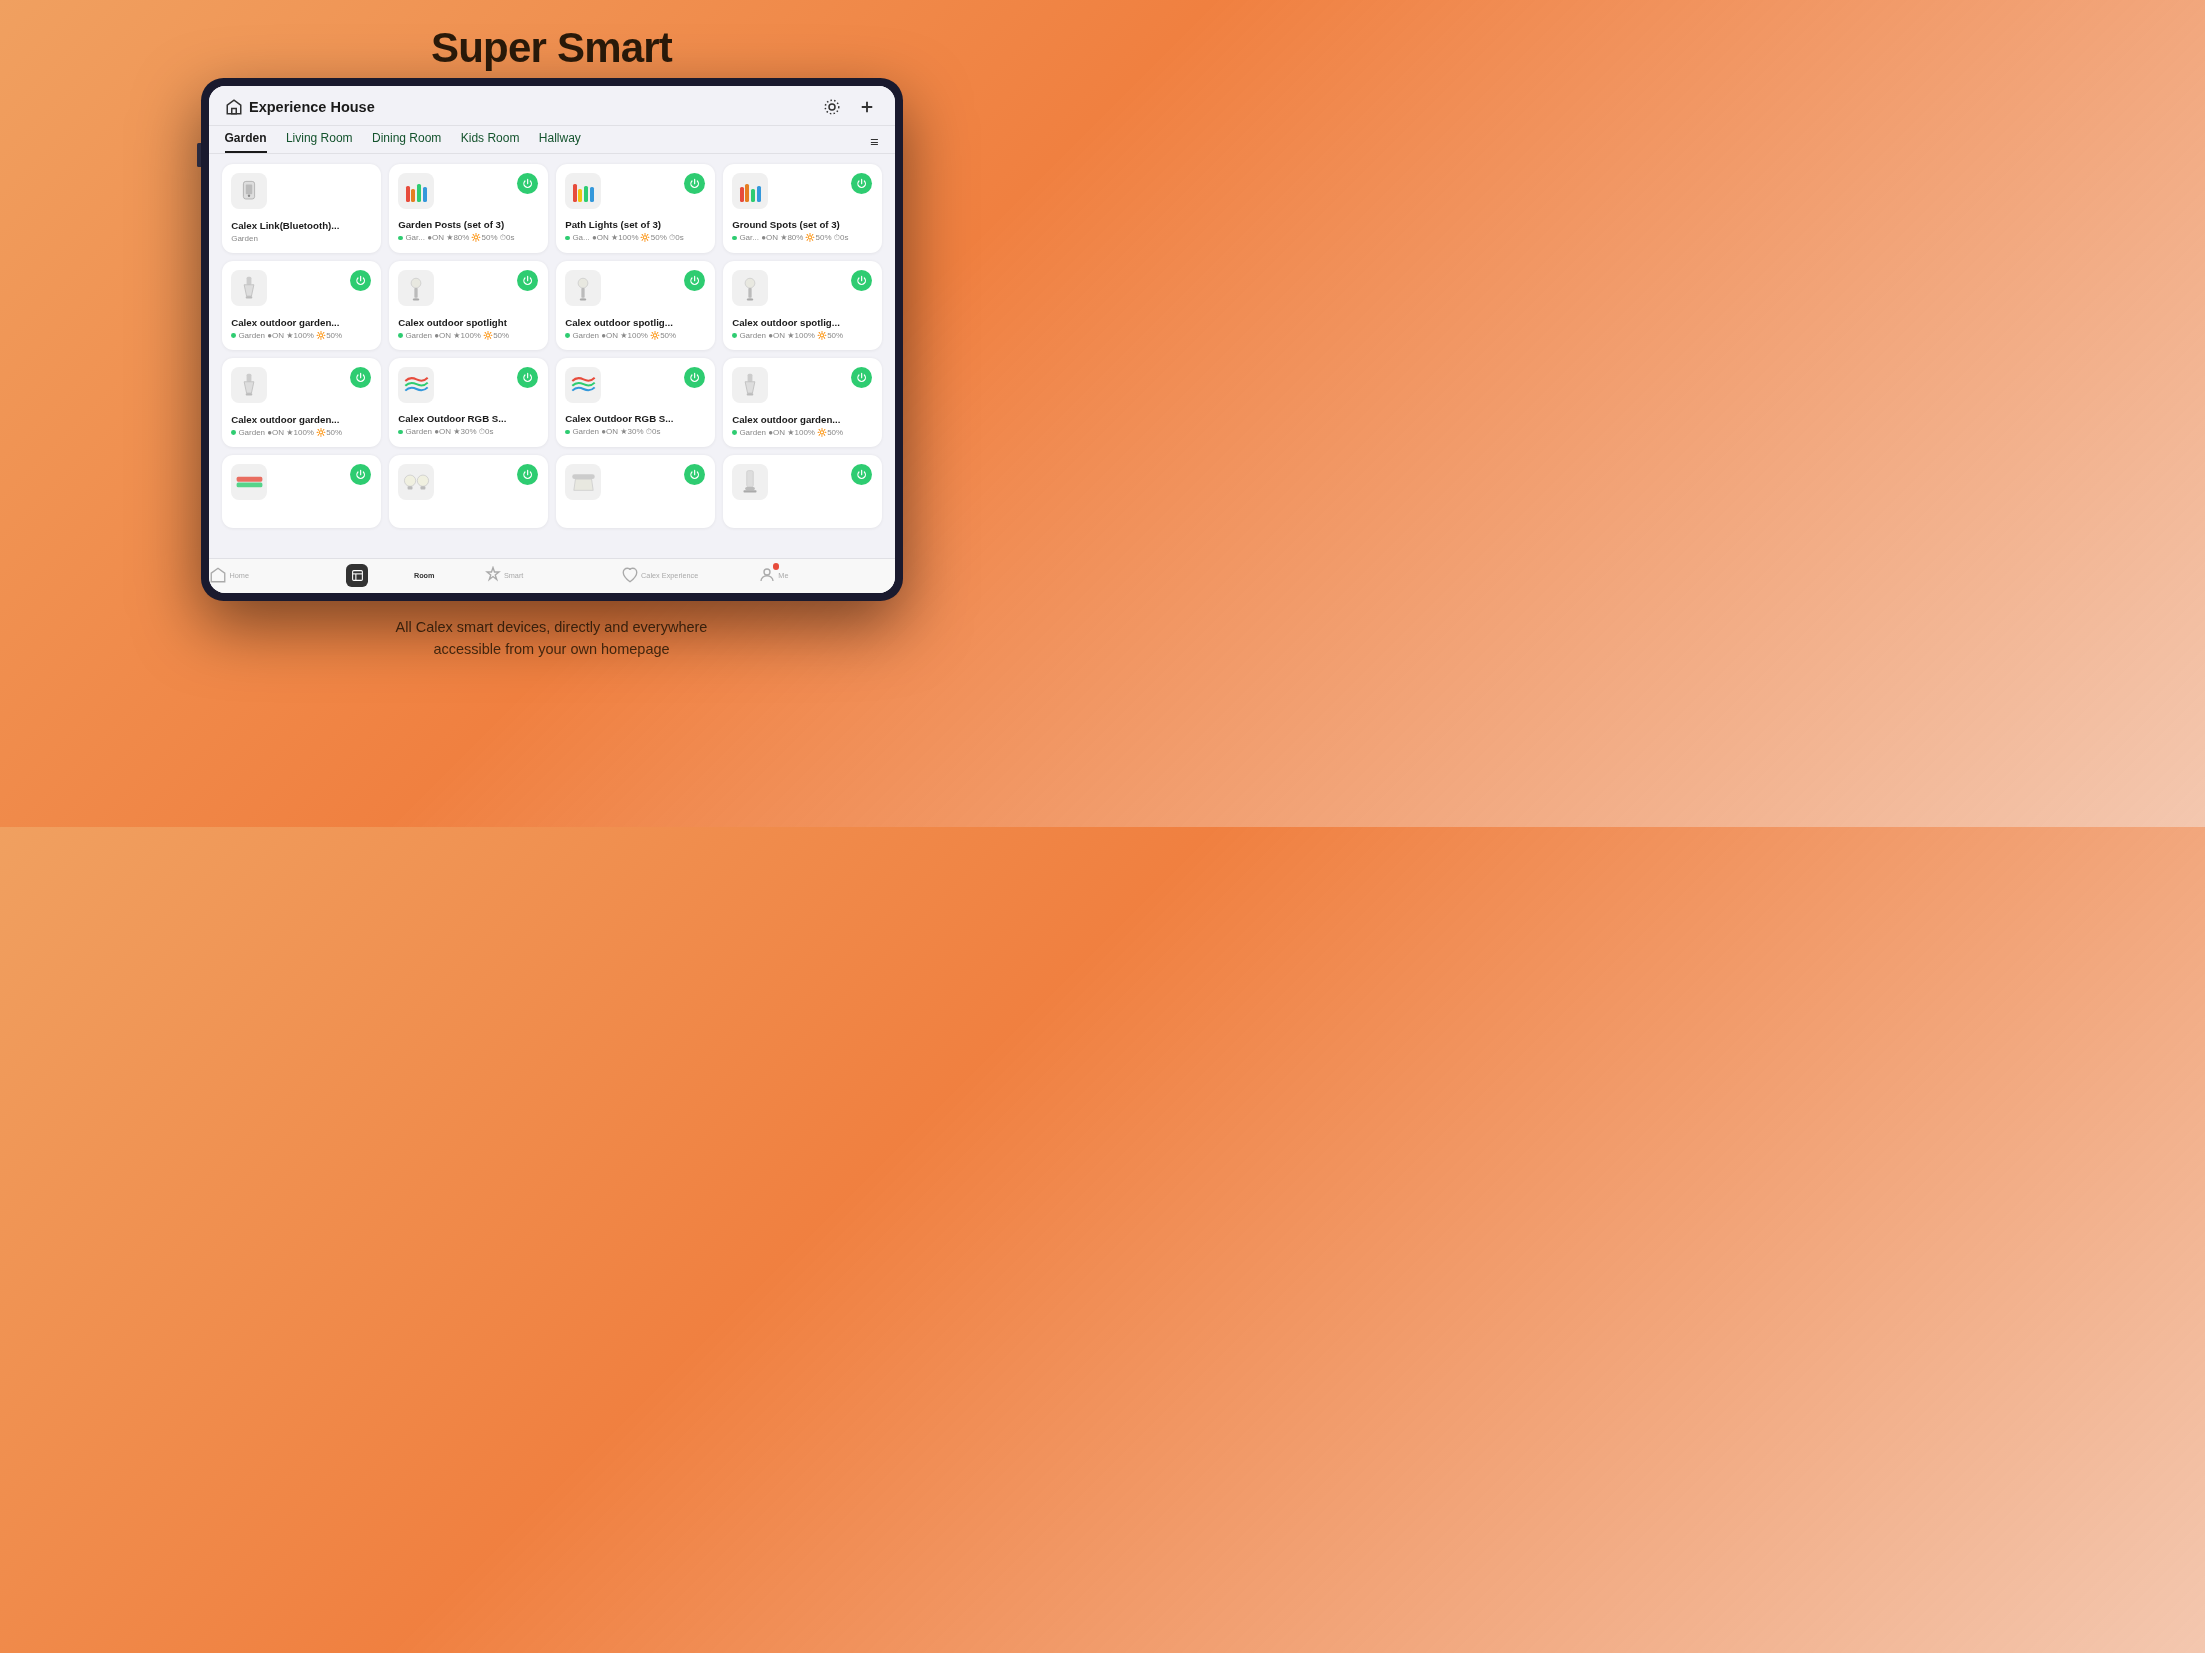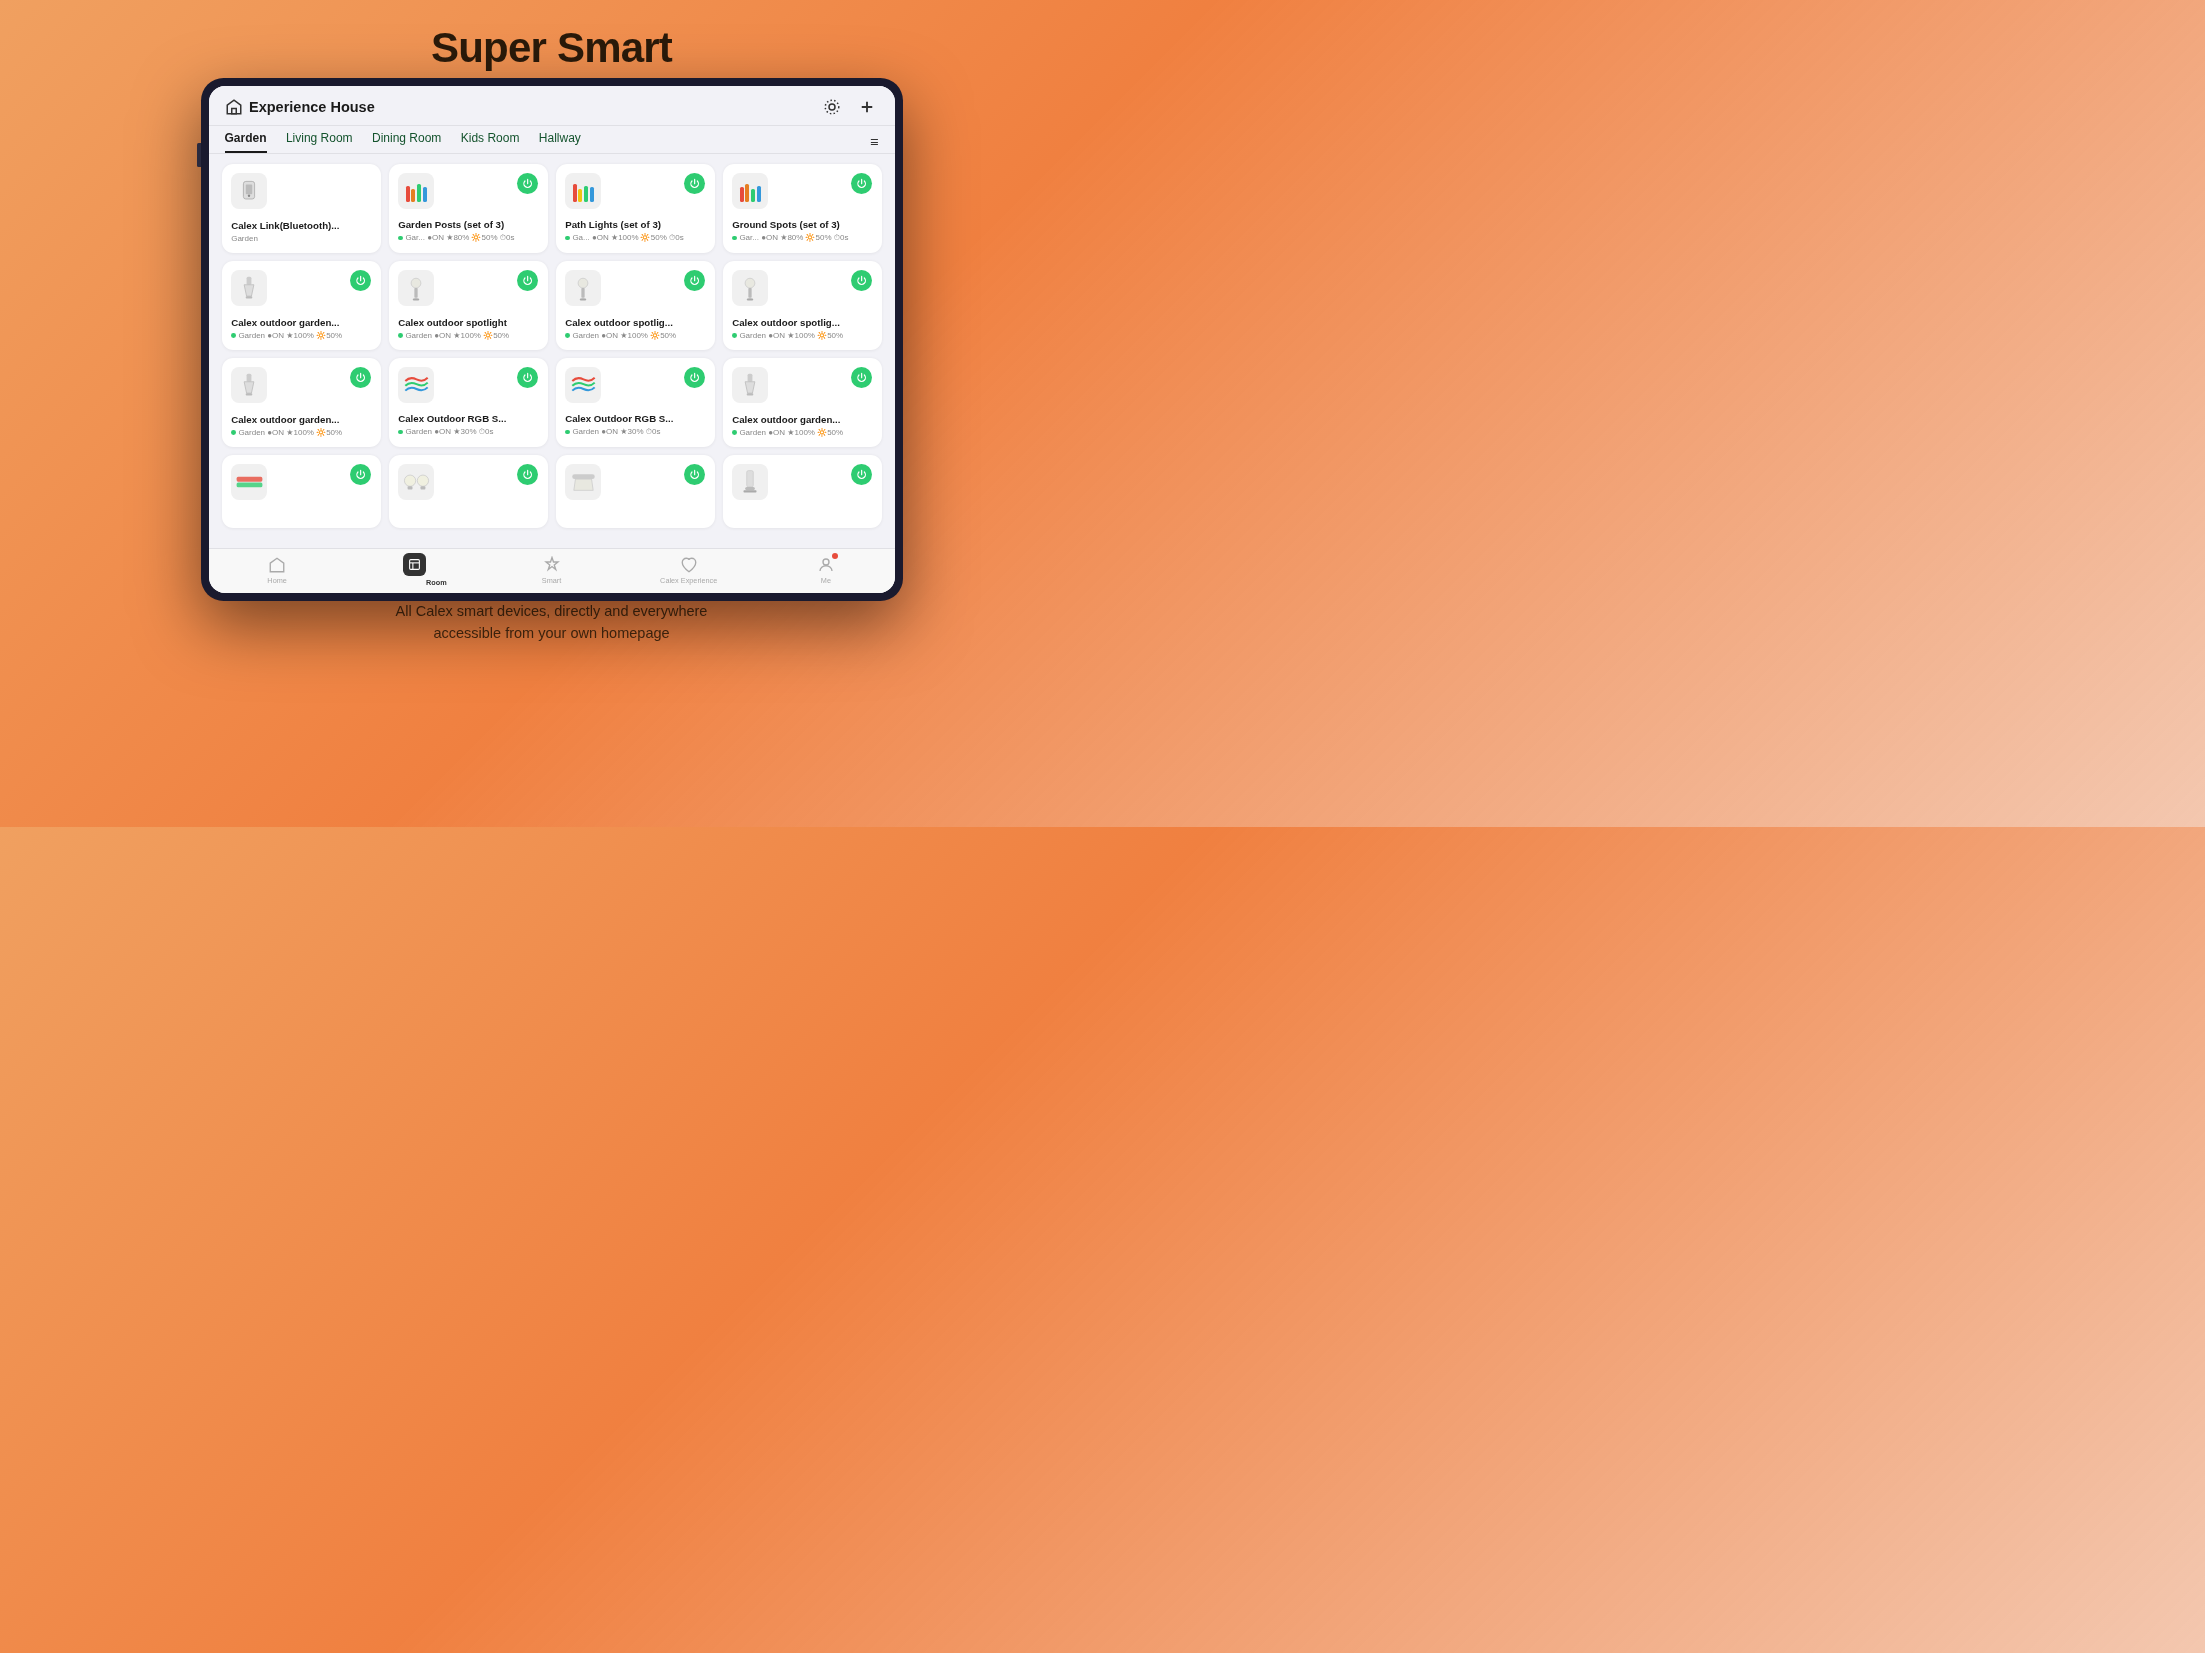--- a/index.html
+++ b/index.html
@@ -223,21 +223,21 @@
       background: #f8f8f8;
       border-top: 0.8px solid #e0e0e5;
       padding: 4.8px 0 6.5px;
       display: flex;
       justify-content: space-around;
       align-items: center;
     }
 
     .nav-item {
       display: flex;
-      flex-direction: column;
+      flex-direction: row;
       align-items: center;
       gap: 1.6px;
       cursor: pointer;
       flex: 1;
     }
 
     .nav-icon {
       width: 19.4px;
       height: 19.4px;
       display: flex;
@@ -277,20 +277,21 @@
       height: 6.5px;
       background: #e74c3c;
       border-radius: 50%;
     }
 
     
     .footer-text {
       text-align: center;
       color: #4a2a10;
       font-size: 14.5px;
+      margin-top: 16px;
       line-height: 1.5;
     }
 
     
     .tablet-side-btn {
       position: absolute;
       left: -3.2px;
       top: 65px;
       width: 3.2px;
       height: 24px;

